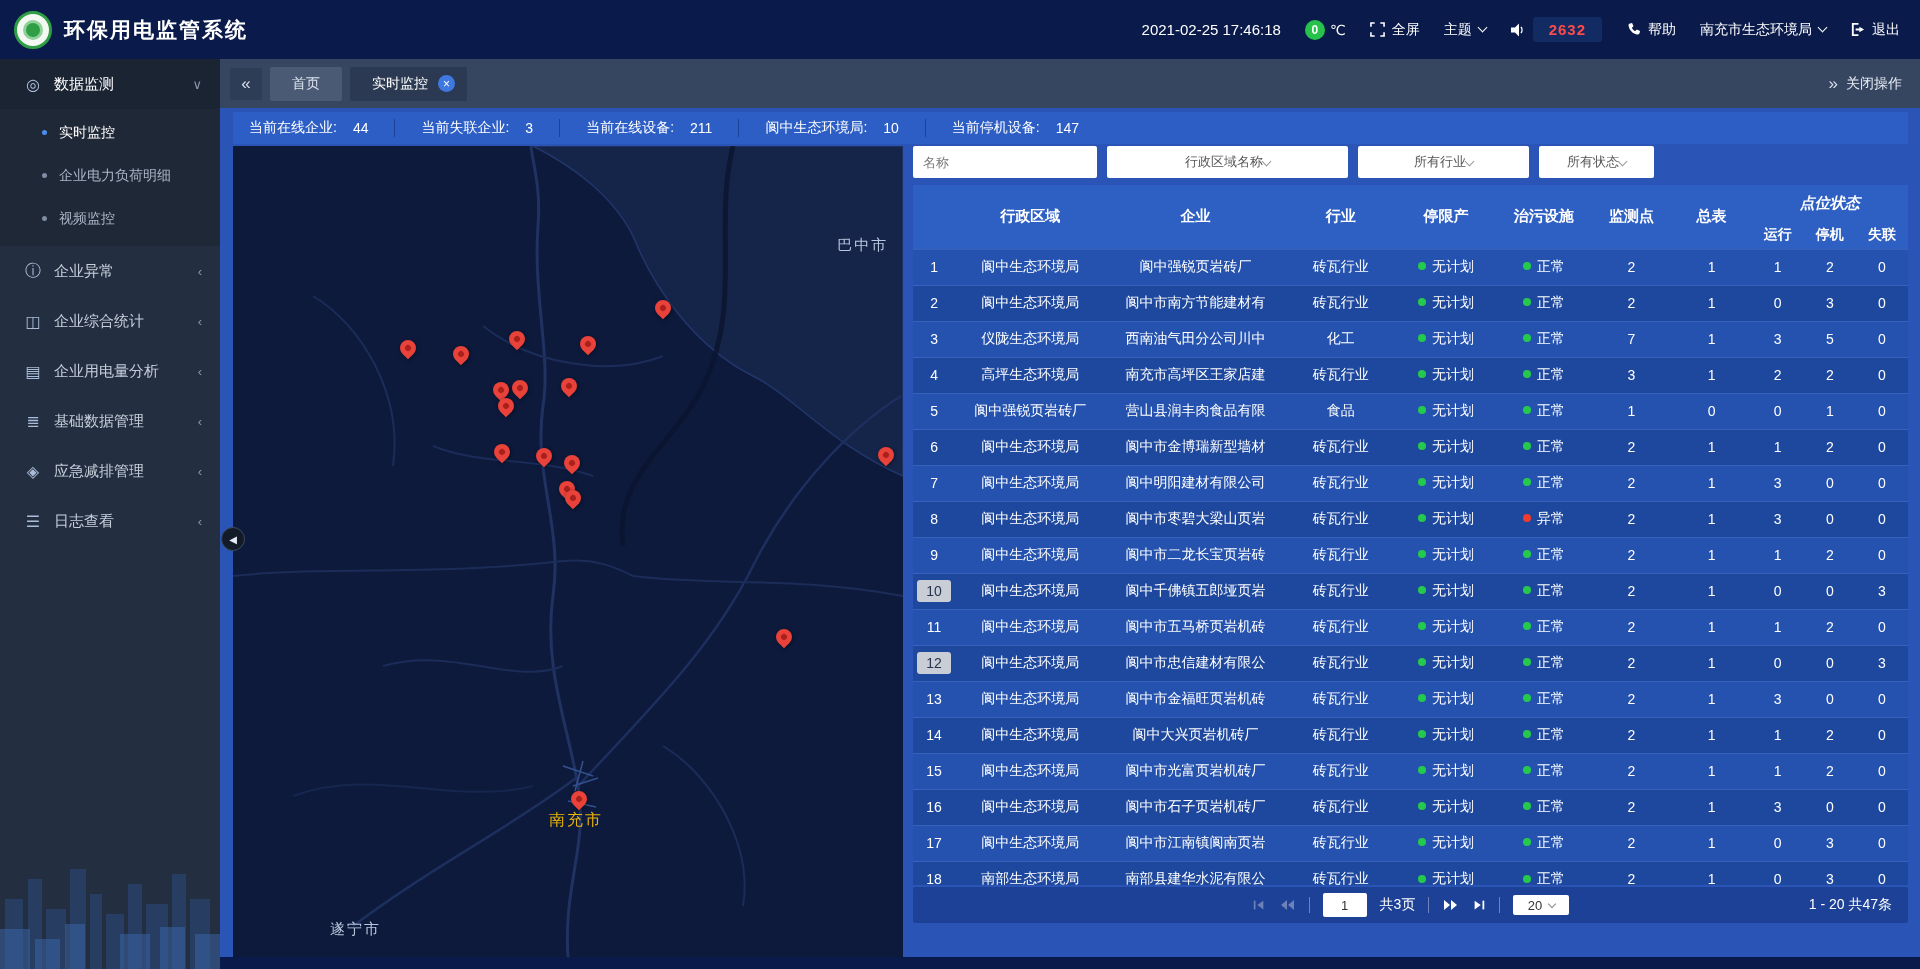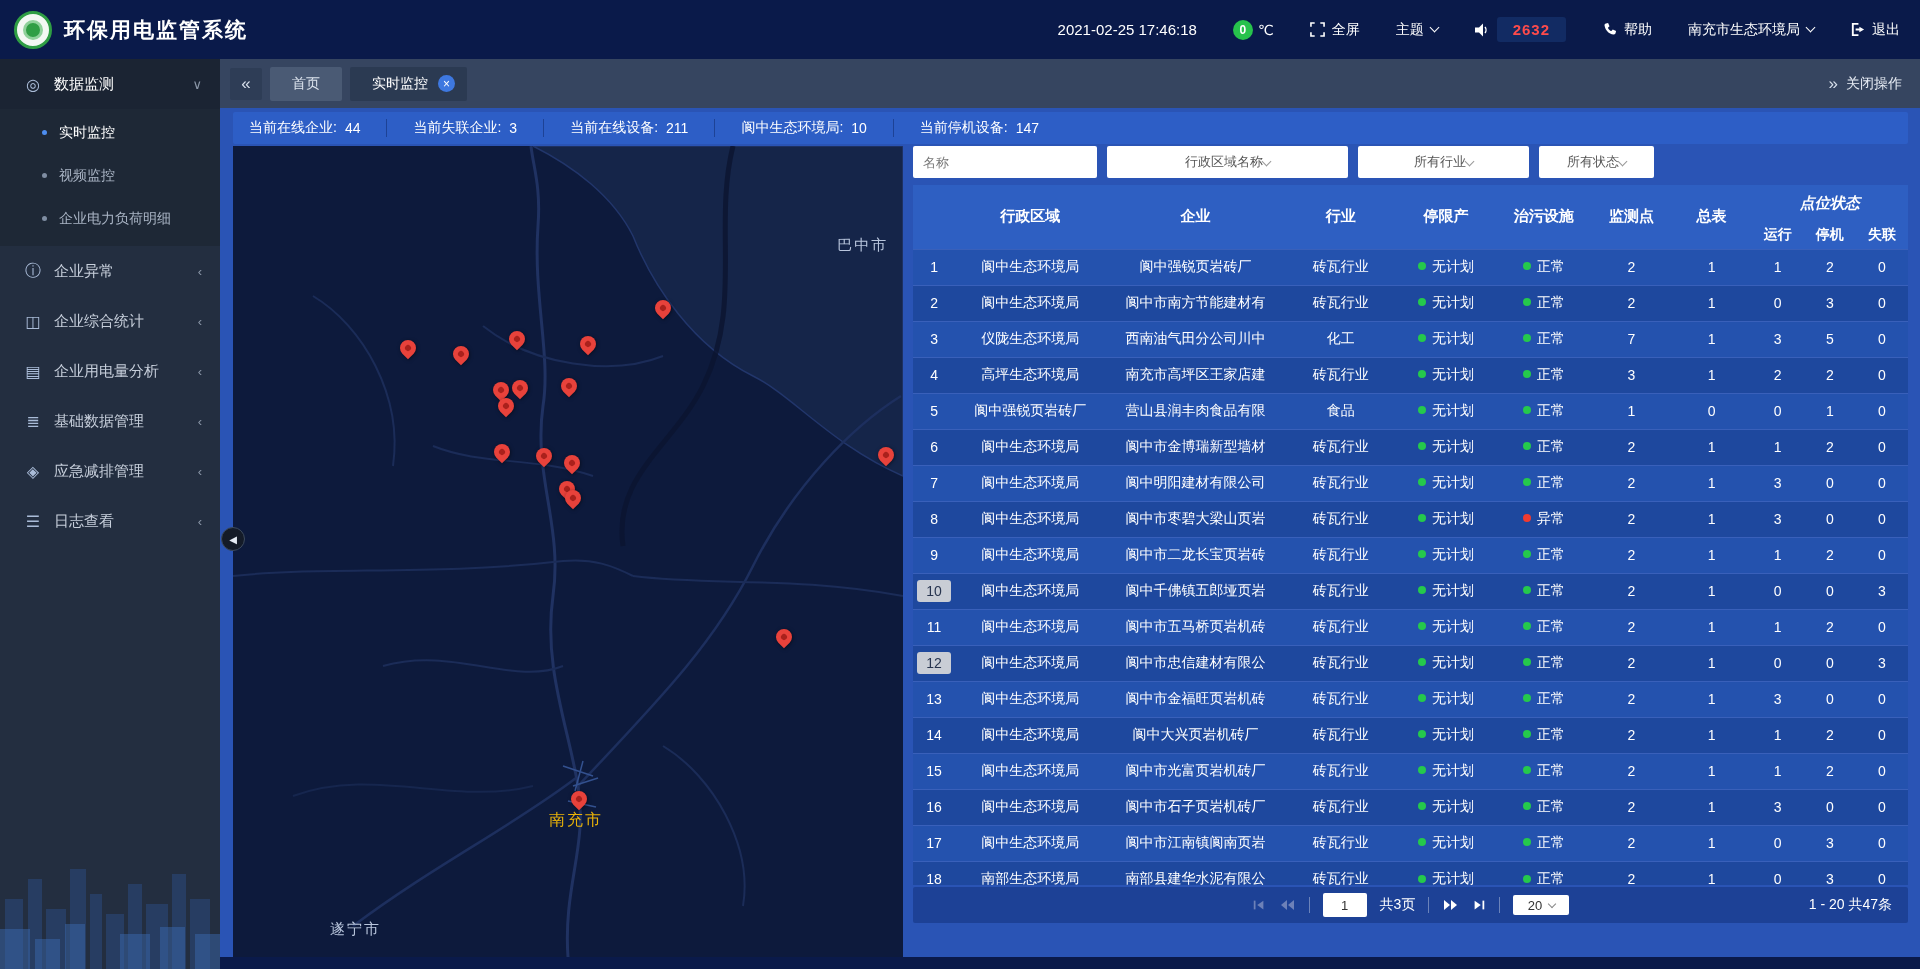--- a/index.html
+++ b/index.html
@@ -5,21 +5,21 @@
   *{margin:0;padding:0;box-sizing:border-box;}
   html,body{width:1920px;height:969px;overflow:hidden;font-family:"Liberation Sans","DejaVu Sans",sans-serif;}
   .app{width:1920px;height:969px;display:flex;flex-direction:column;background:#0a1a4a;}
 
   
   .header{flex:0 0 59px;display:flex;justify-content:space-between;align-items:center;background:#0a1a4a;color:#fff;padding:0 20px 0 14px;}
   .h-left{display:flex;align-items:center;gap:12px;}
   .logo{width:38px;height:38px;border-radius:50%;background:#f3f8f3;border:3px solid #2f9e44;display:flex;align-items:center;justify-content:center;}
   .logo-inner{width:20px;height:20px;border-radius:50%;background:#2f9e44;border:3px solid #8fd19a;}
   .app-title{font-size:21px;font-weight:bold;letter-spacing:2px;}
-  .h-right{display:flex;align-items:center;gap:36px;font-size:14px;}
+  .h-right{display:flex;align-items:center;gap:24px;font-size:14px;}
   .datetime{font-size:15px;}
   .temp{display:flex;align-items:center;gap:5px;}
   .temp-badge{width:20px;height:20px;border-radius:50%;background:#27c24c;color:#fff;display:inline-flex;align-items:center;justify-content:center;font-size:12px;font-weight:bold;}
   .h-item{display:flex;align-items:center;gap:7px;cursor:pointer;white-space:nowrap;}
   .h-item svg{display:block;}
   .alert-pill{background:#122b63;border-radius:3px;padding:4px 16px;color:#ff4b4b;font-weight:bold;font-size:15px;letter-spacing:1px;}
   .chev{display:inline-block;width:7px;height:7px;border-right:1.6px solid currentColor;border-bottom:1.6px solid currentColor;transform:rotate(45deg);position:relative;top:-2px;}
 
   
   .main{flex:1;display:flex;min-height:0;}
@@ -45,21 +45,21 @@
   .tab.active{background:#2b3a52;color:#fff;padding-right:12px;}
   .tab-close{width:17px;height:17px;border-radius:50%;background:#3e78e0;color:#fff;font-size:12px;line-height:1;display:flex;align-items:center;justify-content:center;margin-left:10px;cursor:pointer;}
   .tab-spacer{flex:1;}
   .close-ops{display:flex;align-items:center;gap:8px;color:#e8edf5;font-size:14px;cursor:pointer;}
   .close-ops .nav-glyph{font-size:17px;color:#d7dfeb;}
 
   
   .workspace{flex:1;background:#2a54b5;padding:4px 12px 0 13px;position:relative;overflow:hidden;}
   .workspace::after{content:"";position:absolute;left:0;right:0;bottom:0;height:12px;background:#0a1a4a;}
   .statsbar{height:32px;background:#2d5ec6;display:flex;align-items:center;color:#fff;font-size:14px;border-radius:2px;}
-  .stat{padding:0 26px;border-right:1px solid rgba(10,34,90,.45);display:flex;gap:8px;height:18px;align-items:center;}
+  .stat{padding:0 26px;border-right:1px solid rgba(10,34,90,.45);display:flex;gap:16px;height:18px;align-items:center;}
   .stat:first-child{padding-left:16px;}
   .stat:last-child{border-right:none;}
   .panels{display:flex;gap:10px;margin-top:2px;height:811px;}
 
   
   .map-panel{flex:0 0 670px;width:670px;background:#0d1a3c;position:relative;}
   .map-roads{position:absolute;left:0;top:0;width:100%;height:100%;}
   .city-label{position:absolute;color:#b9c6dd;font-size:15px;transform:translate(-50%,-50%);letter-spacing:2px;white-space:nowrap;}
   .city-label.major{color:#eab308;font-size:16px;font-weight:normal;margin-top:44px;}
   .pin{position:absolute;width:16px;height:16px;background:#e8423b;border-radius:50% 50% 50% 0;transform:rotate(-45deg);box-shadow:0 1px 4px rgba(0,0,0,.5);}
@@ -167,25 +167,25 @@
               <span class="mi-label">数据监测</span>
               <span class="mi-caret">∨</span>
             </div>
             <div class="menu-children">
               <div class="menu-sub active">
                 <span class="dot"></span>
                 <span>实时监控</span>
               </div>
               <div class="menu-sub">
                 <span class="dot"></span>
-                <span>视频监控</span>
+                <span>企业电力负荷明细</span>
               </div>
               <div class="menu-sub">
                 <span class="dot"></span>
-                <span>企业电力负荷明细</span>
+                <span>视频监控</span>
               </div>
             </div>
           </div>
           <div class="menu-group">
             <div class="menu-item">
               <span class="mi-icon">ⓘ</span>
               <span class="mi-label">企业异常</span>
               <span class="mi-caret">‹</span>
             </div>
           </div>

